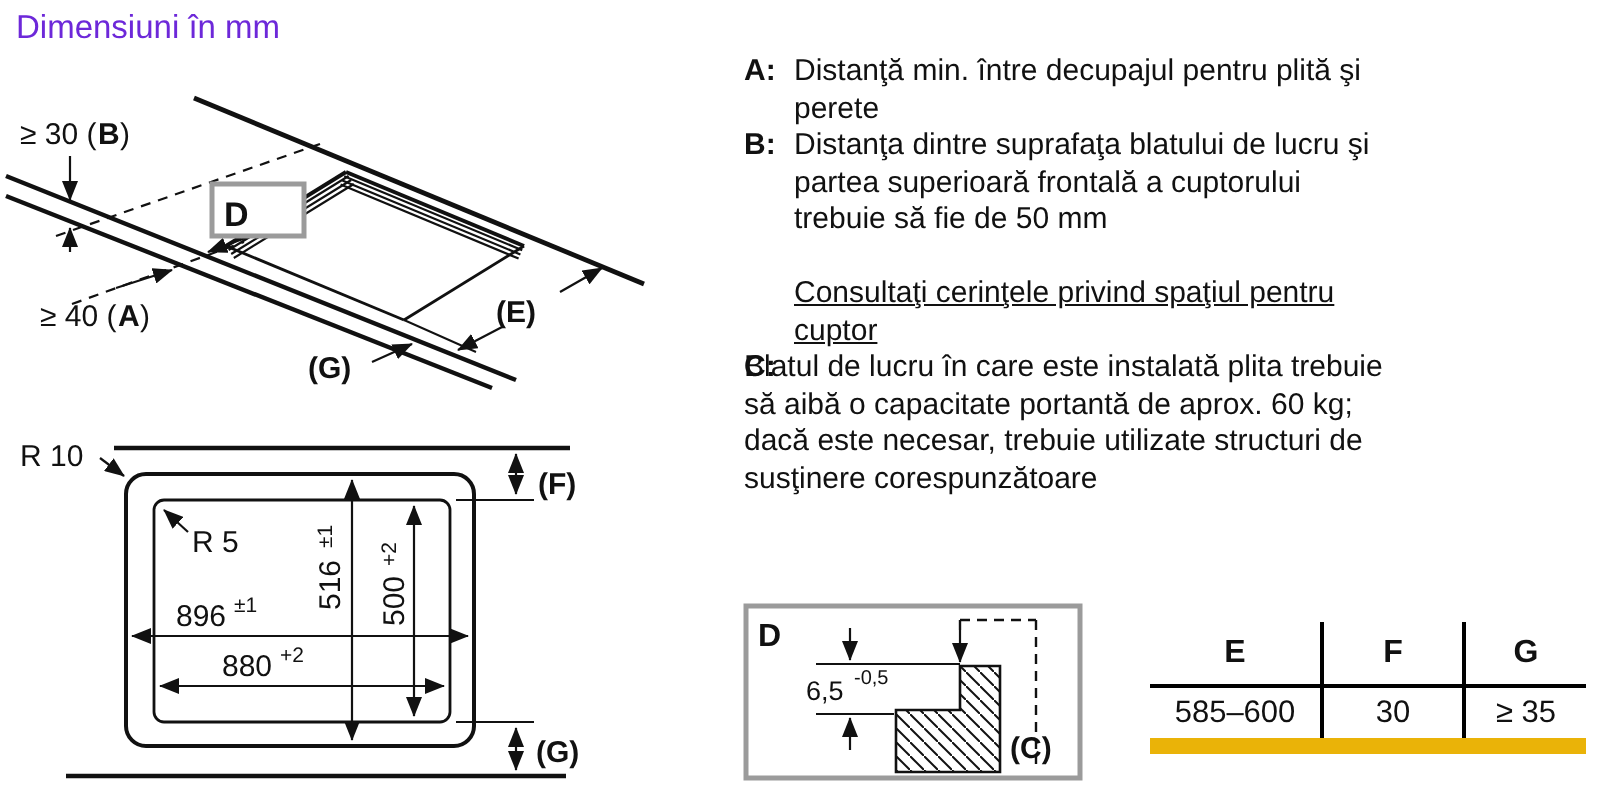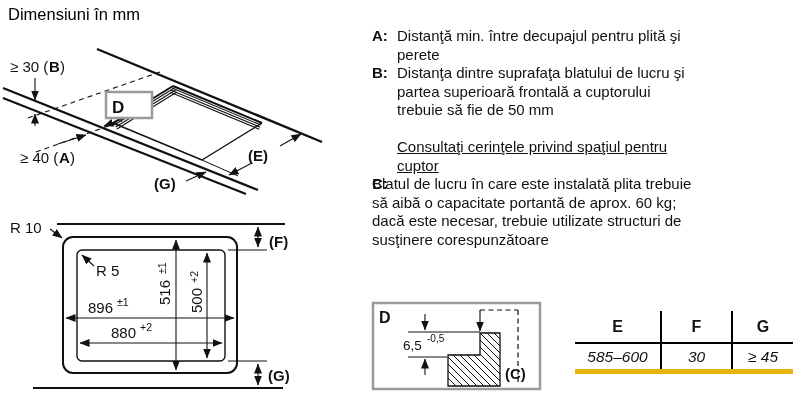--- a/index.html
+++ b/index.html
@@ -1,34 +1,34 @@
 <!DOCTYPE html>
 <html><head>
 <meta charset="utf-8">
 <style>
   html,body{margin:0;padding:0;background:#fff;}
   body{width:800px;height:400px;position:relative;overflow:hidden;
        font-family:"Liberation Sans",sans-serif;color:#111;}
   #stage{position:absolute;inset:0;}
   svg text{fill:#111;}
-  .page-title{position:absolute;left:8px;top:5px;font-size:16.5px;color:#000000;}
+  .page-title{position:absolute;left:8px;top:5px;font-size:16.5px;color:#6d28d9;}
   
   .notes{position:absolute;left:372px;top:27px;width:420px;
          font-size:15px;line-height:18.6px;}
   .note{position:relative;padding-left:25px;}
   .note-label{position:absolute;left:0;top:0;font-weight:bold;}
   .note-text{white-space:pre-line;}
   .note.gap{margin-top:18px;text-decoration:underline;}
   .note-footer{white-space:pre-line;margin-top:0;}
   
   .dim-table{position:absolute;left:575px;top:311px;border-collapse:collapse;}
   .dim-table th{font-size:16px;font-weight:bold;height:29px;vertical-align:middle;
                 text-align:center;border-bottom:2px solid #000;}
   .dim-table td{font-size:15.5px;height:23px;vertical-align:middle;text-align:center;}
-  .dim-table tr.r1 td{border-bottom:5px solid #eab308;font-style:italic;}
+  .dim-table tr.r1 td{border-bottom:8px solid #eab308;}
   .dim-table .c-e{width:83px;}
   .dim-table .c-f{width:67px;border-left:2px solid #000;border-right:2px solid #000;}
   .dim-table .c-g{width:58px;}
 </style>
 </head>
 <body>
 
 <div id="stage">
 
   <div class="page-title">Dimensiuni în mm</div>
@@ -183,18 +183,18 @@
       <tr>
         <th class="c-e">E</th>
         <th class="c-f">F</th>
         <th class="c-g">G</th>
       </tr>
     </thead>
     <tbody>
       <tr class="r1">
         <td class="c-e">585–600</td>
         <td class="c-f">30</td>
-        <td class="c-g">≥ 45</td>
+        <td class="c-g">≥ 35</td>
       </tr>
     </tbody>
   </table>
 
 </div>
 
 </body></html>

